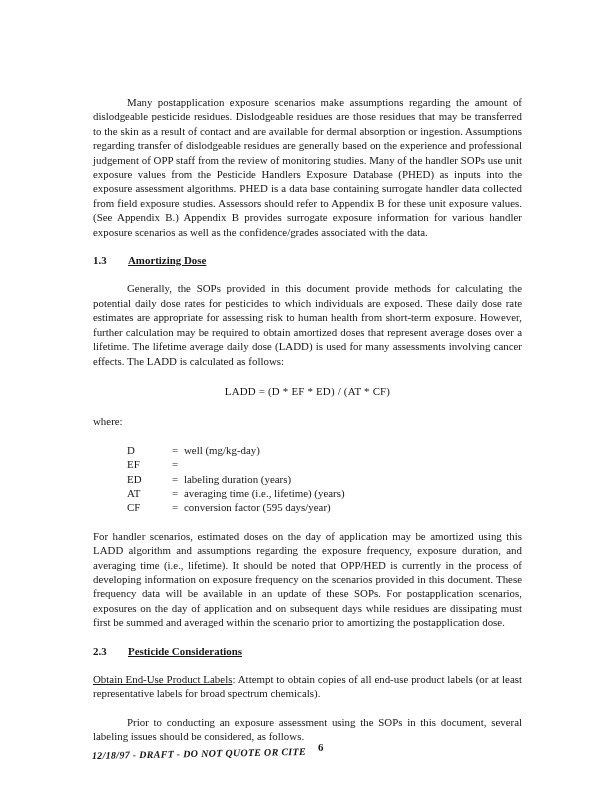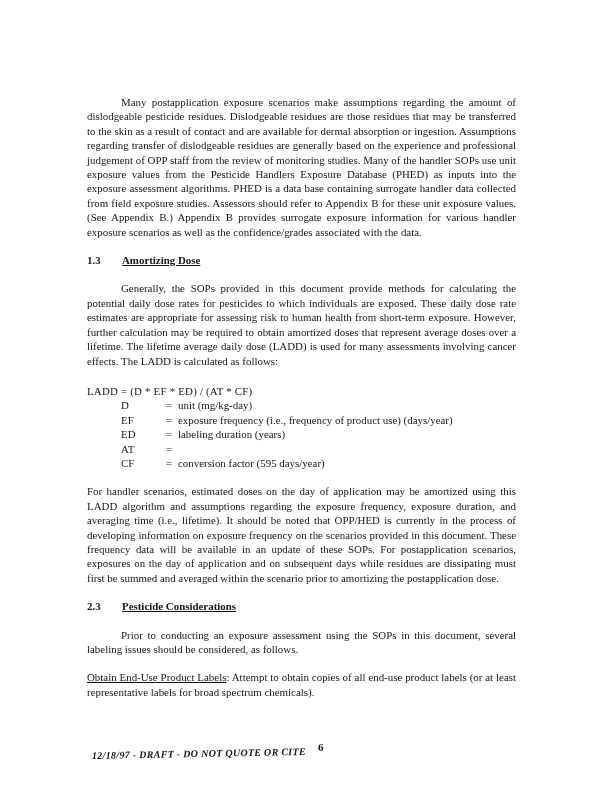--- a/index.html
+++ b/index.html
@@ -13,21 +13,21 @@
     height: 792px;
     background: #ffffff;
     font-family: "Liberation Serif", serif;
     font-size: 10.9px;
     line-height: 14.4px;
     color: #161616;
     overflow: hidden;
   }
   .content {
     position: absolute;
-    left: 87px;
+    left: 93px;
     top: 95px;
     width: 429px;
   }
   .para {
     margin: 0 0 14px 0;
     text-align: justify;
   }
   .indent {
     text-indent: 34px;
   }
@@ -37,22 +37,22 @@
     white-space: nowrap;
   }
   .h-num {
     display: inline-block;
     width: 35px;
   }
   .h-title {
     text-decoration: underline;
   }
   .formula {
-    text-align: left;
-    margin: 16px 0 0 0;
+    text-align: center;
+    margin: 16px 0 16px 0;
     letter-spacing: 0.2px;
   }
   .where {
     margin: 0 0 14px 0;
   }
   .definitions {
     margin: 0 0 14px 0;
   }
   .def-row {
     display: flex;
@@ -100,57 +100,58 @@
     <p class="para indent">Many postapplication exposure scenarios make assumptions regarding the amount of dislodgeable pesticide residues.  Dislodgeable residues are those residues that may be transferred to the skin as a result of contact and are available for dermal absorption or ingestion.  Assumptions regarding transfer of dislodgeable residues are generally based on the experience and professional judgement of OPP staff from the review of monitoring studies.  Many of the handler SOPs use unit exposure values from the Pesticide Handlers Exposure Database (PHED) as inputs into the exposure assessment algorithms.  PHED is a data base containing surrogate handler data collected from field exposure studies.  Assessors should refer to Appendix B for these unit exposure values.  (See Appendix B.)  Appendix B provides surrogate exposure information for various handler exposure scenarios as well as the confidence/grades associated with the data.</p>
 
     <div class="heading">
       <span class="h-num">1.3</span><span class="h-title">Amortizing Dose</span>
     </div>
 
     <p class="para indent">Generally, the SOPs provided in this document provide methods for calculating the potential daily dose rates for pesticides to which individuals are exposed.  These daily dose rate estimates are appropriate for assessing risk to human health from short-term exposure. However, further calculation may be required to obtain amortized doses that represent average doses over a lifetime. The lifetime average daily dose (LADD) is used for many assessments involving cancer effects.  The LADD is calculated as follows:</p>
 
     <div class="formula">LADD = (D * EF * ED) / (AT * CF)</div>
 
+    <div class="where">where:</div>
 
     <div class="definitions">
       <div class="def-row">
         <span class="def-sym">D</span>
         <span class="def-eq">=</span>
-        <span class="def-text">unit (mg/kg-day)</span>
+        <span class="def-text">well (mg/kg-day)</span>
       </div>
       <div class="def-row">
         <span class="def-sym">EF</span>
         <span class="def-eq">=</span>
-        <span class="def-text">exposure frequency (i.e., frequency of product use) (days/year)</span>
       </div>
       <div class="def-row">
         <span class="def-sym">ED</span>
         <span class="def-eq">=</span>
         <span class="def-text">labeling duration (years)</span>
       </div>
       <div class="def-row">
         <span class="def-sym">AT</span>
         <span class="def-eq">=</span>
+        <span class="def-text">averaging time (i.e., lifetime) (years)</span>
       </div>
       <div class="def-row">
         <span class="def-sym">CF</span>
         <span class="def-eq">=</span>
         <span class="def-text">conversion factor (595 days/year)</span>
       </div>
     </div>
 
     <p class="para">For handler scenarios, estimated doses on the day of application may be amortized using this LADD algorithm and assumptions regarding the exposure frequency, exposure duration, and averaging time (i.e., lifetime).  It should be noted that OPP/HED is currently in the process of developing information on exposure frequency on the scenarios provided in this document.  These frequency data will be available in an update of these SOPs.  For postapplication scenarios, exposures on the day of application and on subsequent days while residues are dissipating must first be summed and averaged within the scenario prior to amortizing the postapplication dose.</p>
 
     <div class="heading">
       <span class="h-num">2.3</span><span class="h-title">Pesticide Considerations</span>
     </div>
 
-    <p class="para indent">Prior to conducting an exposure assessment using the SOPs in this document, several labeling issues should be considered, as follows.</p>
-
     <p class="para">
       <span class="underline">Obtain End-Use Product Labels</span><span>:  Attempt to obtain copies of all end-use product labels (or at least representative labels for broad spectrum chemicals).</span>
     </p>
+
+    <p class="para indent">Prior to conducting an exposure assessment using the SOPs in this document, several labeling issues should be considered, as follows.</p>
 
   </div>
 
   <div class="footer-date">12/18/97 - DRAFT - DO NOT QUOTE OR CITE</div>
   <div class="page-num">6</div>
 </div>
 
 </body></html>

